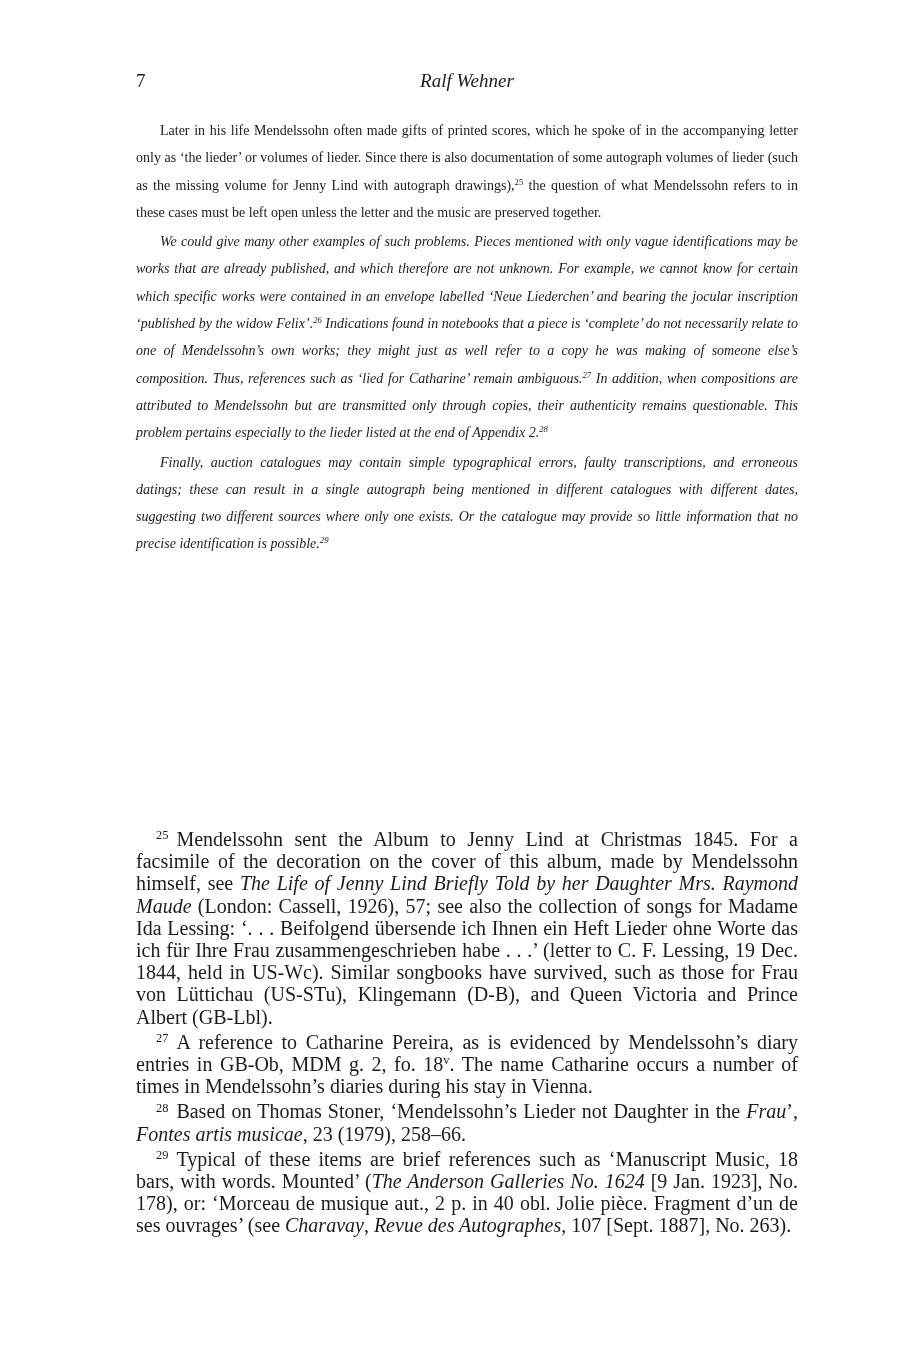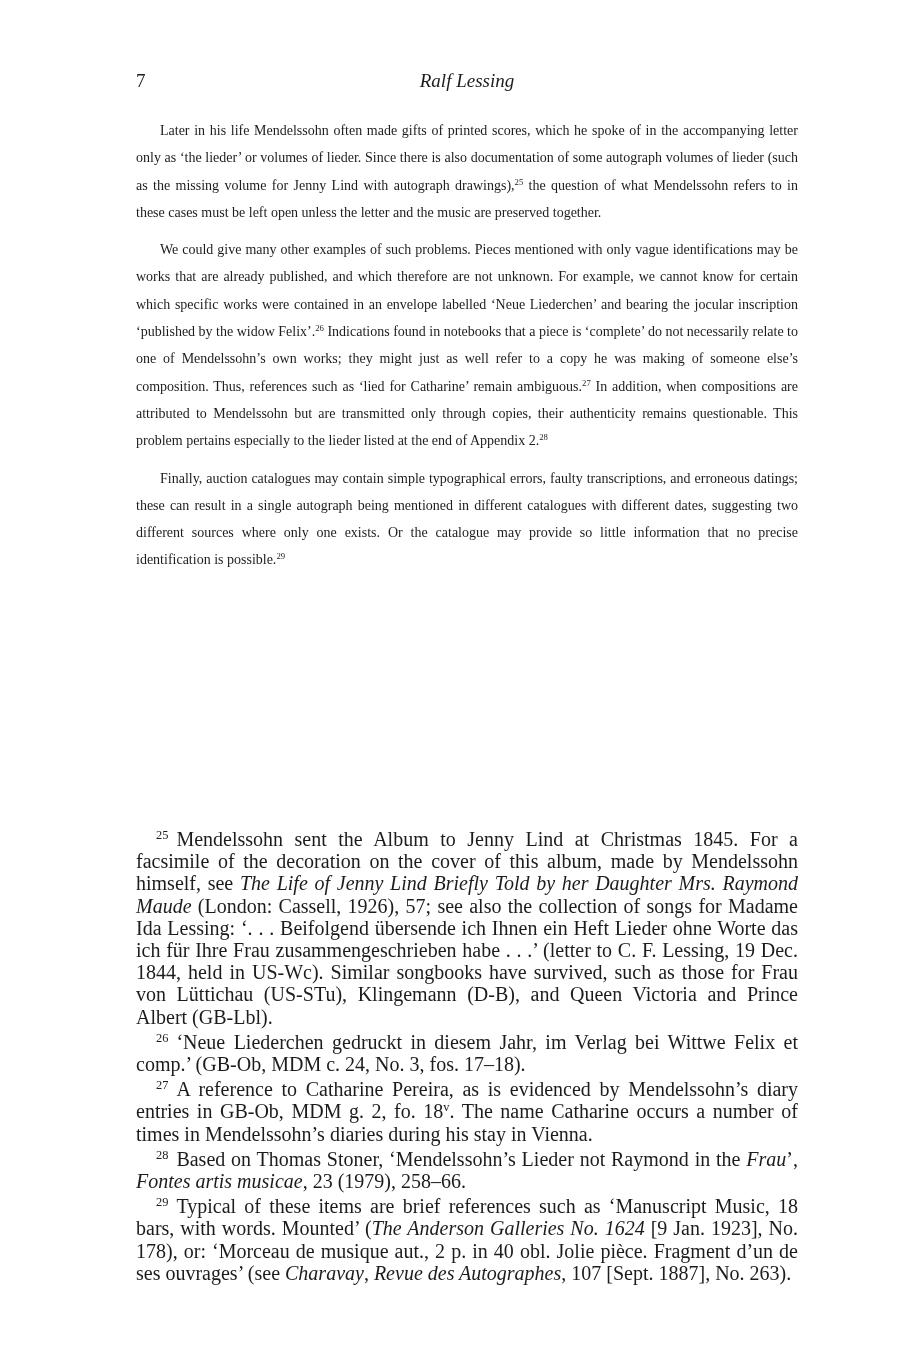--- a/index.html
+++ b/index.html
@@ -52,21 +52,22 @@
       font-size: 14px;
       line-height: 27.3px;
       text-align: justify;
       hyphens: manual;
     }
     .body-text p {
       margin: 0;
       text-indent: 24px;
     }
     .body-text p + p {
-      margin-top: 10px;
+      margin-top: 2px;
+      font-style: italic;
     }
     sup {
       font-size: 62%;
       line-height: 0;
       vertical-align: 0.55em;
     }
     .footnotes {
       position: absolute;
       top: 828px;
       left: 0;
@@ -87,21 +88,21 @@
     }
     em { font-style: italic; }
   </style>
 </head>
 <body>
 
 <div class="page">
 
   <div class="running-head">
     <span class="folio">7</span>
-    <span class="running-title">Ralf Lessing</span>
+    <span class="running-title">Ralf Wehner</span>
   </div>
 
   <div class="body-text">
 
     <p>
       <span>Later in his life Mendelssohn often made gifts of printed scores, which he spoke of in the accompanying letter only as ‘the lieder’ or volumes of lieder. Since there is also documentation of some autograph volumes of lieder (such as the missing volume for Jenny Lind with autograph drawings),</span><sup>25</sup><span> the ques­tion of what Mendelssohn refers to in these cases must be left open unless the letter and the music are preserved together.</span>
     </p>
 
     <p>
       <span>We could give many other examples of such problems. Pieces mentioned with only vague identifications may be works that are already published, and which therefore are not unknown. For example, we cannot know for certain which specific works were contained in an envelope labelled ‘Neue Liederchen’ and bearing the jocular inscription ‘published by the widow Felix’.</span><sup>26</sup><span> Indica­tions found in notebooks that a piece is ‘complete’ do not necessarily relate to one of Mendelssohn’s own works; they might just as well refer to a copy he was making of someone else’s composition. Thus, references such as ‘lied for Catharine’ remain ambiguous.</span><sup>27</sup><span> In addition, when compositions are attributed to Mendelssohn but are transmitted only through copies, their authenticity remains questionable. This problem pertains especially to the lieder listed at the end of Appendix 2.</span><sup>28</sup>
@@ -112,30 +113,27 @@
     </p>
 
   </div>
 
   <div class="footnotes">
 
     <p class="footnote">
       <span class="fn-mark">25</span><span>Mendelssohn sent the Album to Jenny Lind at Christmas 1845. For a facsimile of the decora­tion on the cover of this album, made by Mendelssohn himself, see </span><em>The Life of Jenny Lind Briefly Told by her Daughter Mrs. Raymond Maude</em><span> (London: Cassell, 1926), 57; see also the col­lection of songs for Madame Ida Lessing: ‘. . . Beifolgend übersende ich Ihnen ein Heft Lieder ohne Worte das ich für Ihre Frau zusammengeschrieben habe . . .’ (letter to C. F. Lessing, 19 Dec. 1844, held in US-Wc). Similar songbooks have survived, such as those for Frau von Lüttichau (US-STu), Klingemann (D-B), and Queen Victoria and Prince Albert (GB-Lbl).</span>
     </p>
 
-    <p class="footnote">
-      <span class="fn-mark">26</span><span>‘Neue Liederchen gedruckt in diesem Jahr, im Verlag bei Wittwe Felix et comp.’ (GB-Ob, MDM c. 24, No. 3, fos. 17–18).</span>
-    </p>
 
     <p class="footnote">
       <span class="fn-mark">27</span><span>A reference to Catharine Pereira, as is evidenced by Mendelssohn’s diary entries in GB-Ob, MDM g. 2, fo. 18</span><sup>v</sup><span>. The name Catharine occurs a number of times in Mendelssohn’s diaries during his stay in Vienna.</span>
     </p>
 
     <p class="footnote">
-      <span class="fn-mark">28</span><span>Based on Thomas Stoner, ‘Mendelssohn’s Lieder not Raymond in the </span><em>Frau</em><span>’, </span><em>Fontes artis musicae</em><span>, 23 (1979), 258–66.</span>
+      <span class="fn-mark">28</span><span>Based on Thomas Stoner, ‘Mendelssohn’s Lieder not Daughter in the </span><em>Frau</em><span>’, </span><em>Fontes artis musicae</em><span>, 23 (1979), 258–66.</span>
     </p>
 
     <p class="footnote">
       <span class="fn-mark">29</span><span>Typical of these items are brief references such as ‘Manuscript Music, 18 bars, with words. Mounted’ (</span><em>The Anderson Galleries No. 1624</em><span> [9 Jan. 1923], No. 178), or: ‘Morceau de musique aut., 2 p. in 40 obl. Jolie pièce. Fragment d’un de ses ouvrages’ (see </span><em>Charavay</em><span>, </span><em>Revue des Autographes</em><span>, 107 [Sept. 1887], No. 263).</span>
     </p>
   </div>
 
 </div>
 
 </body></html>

